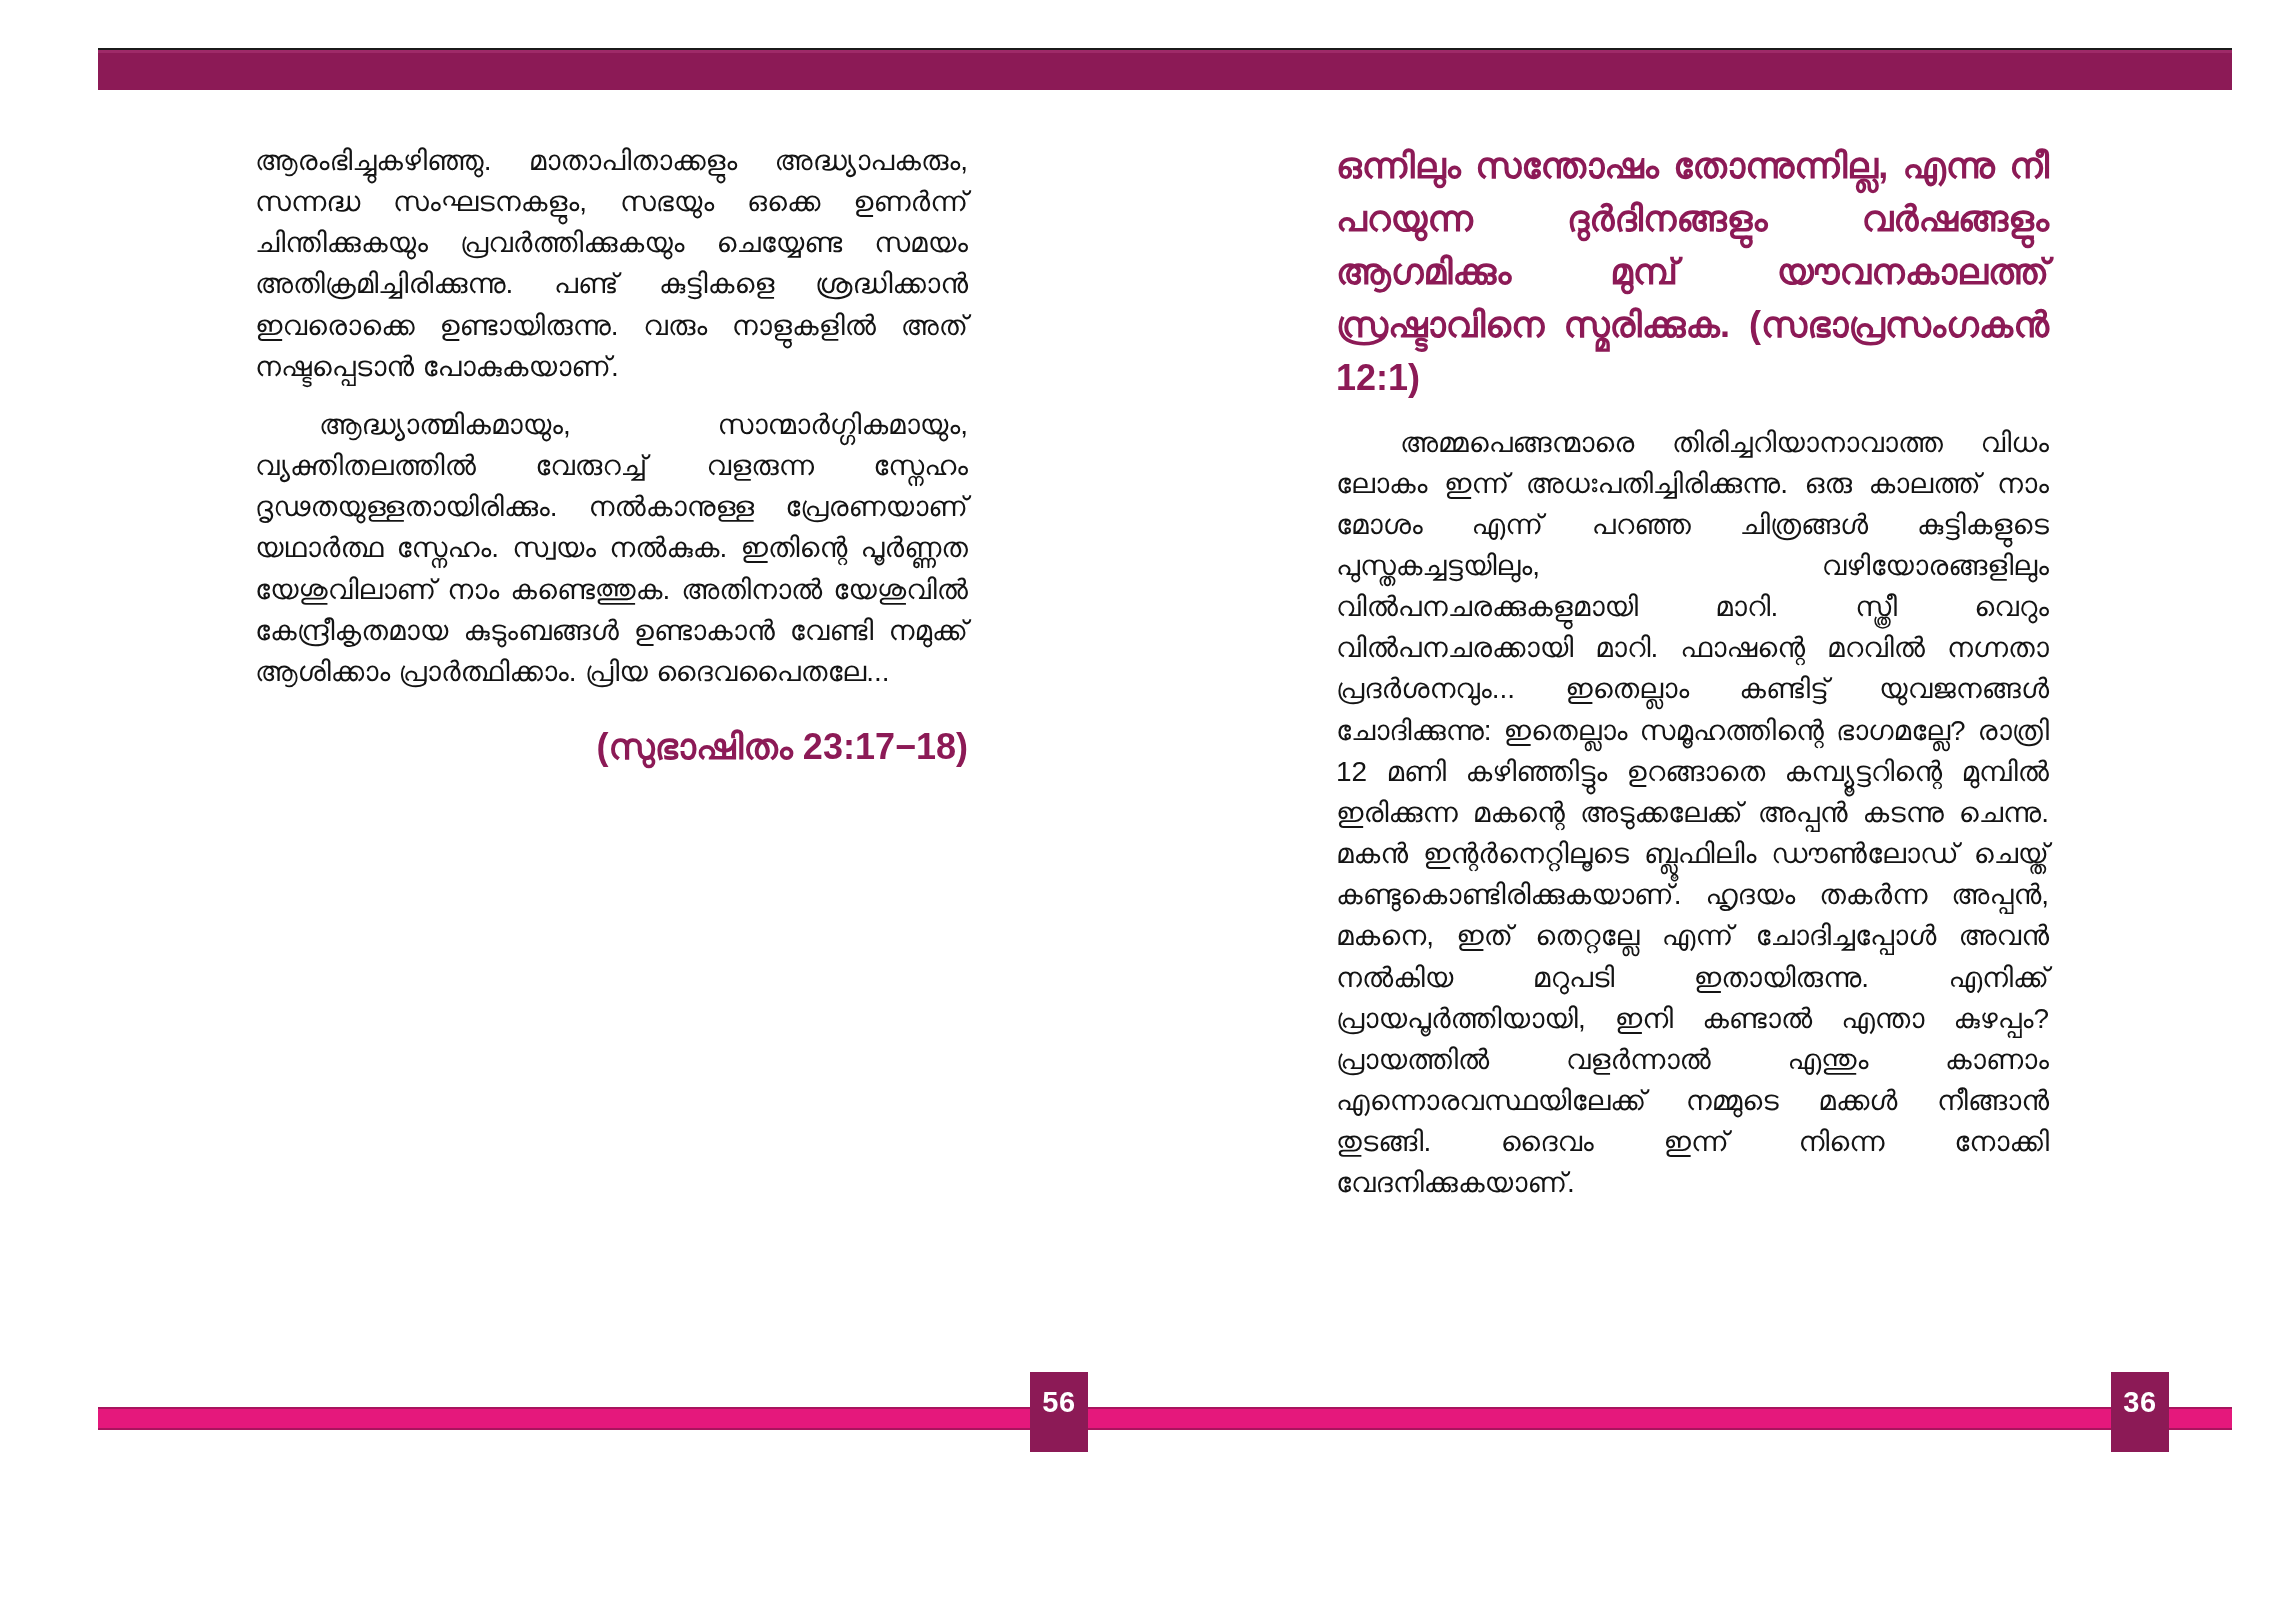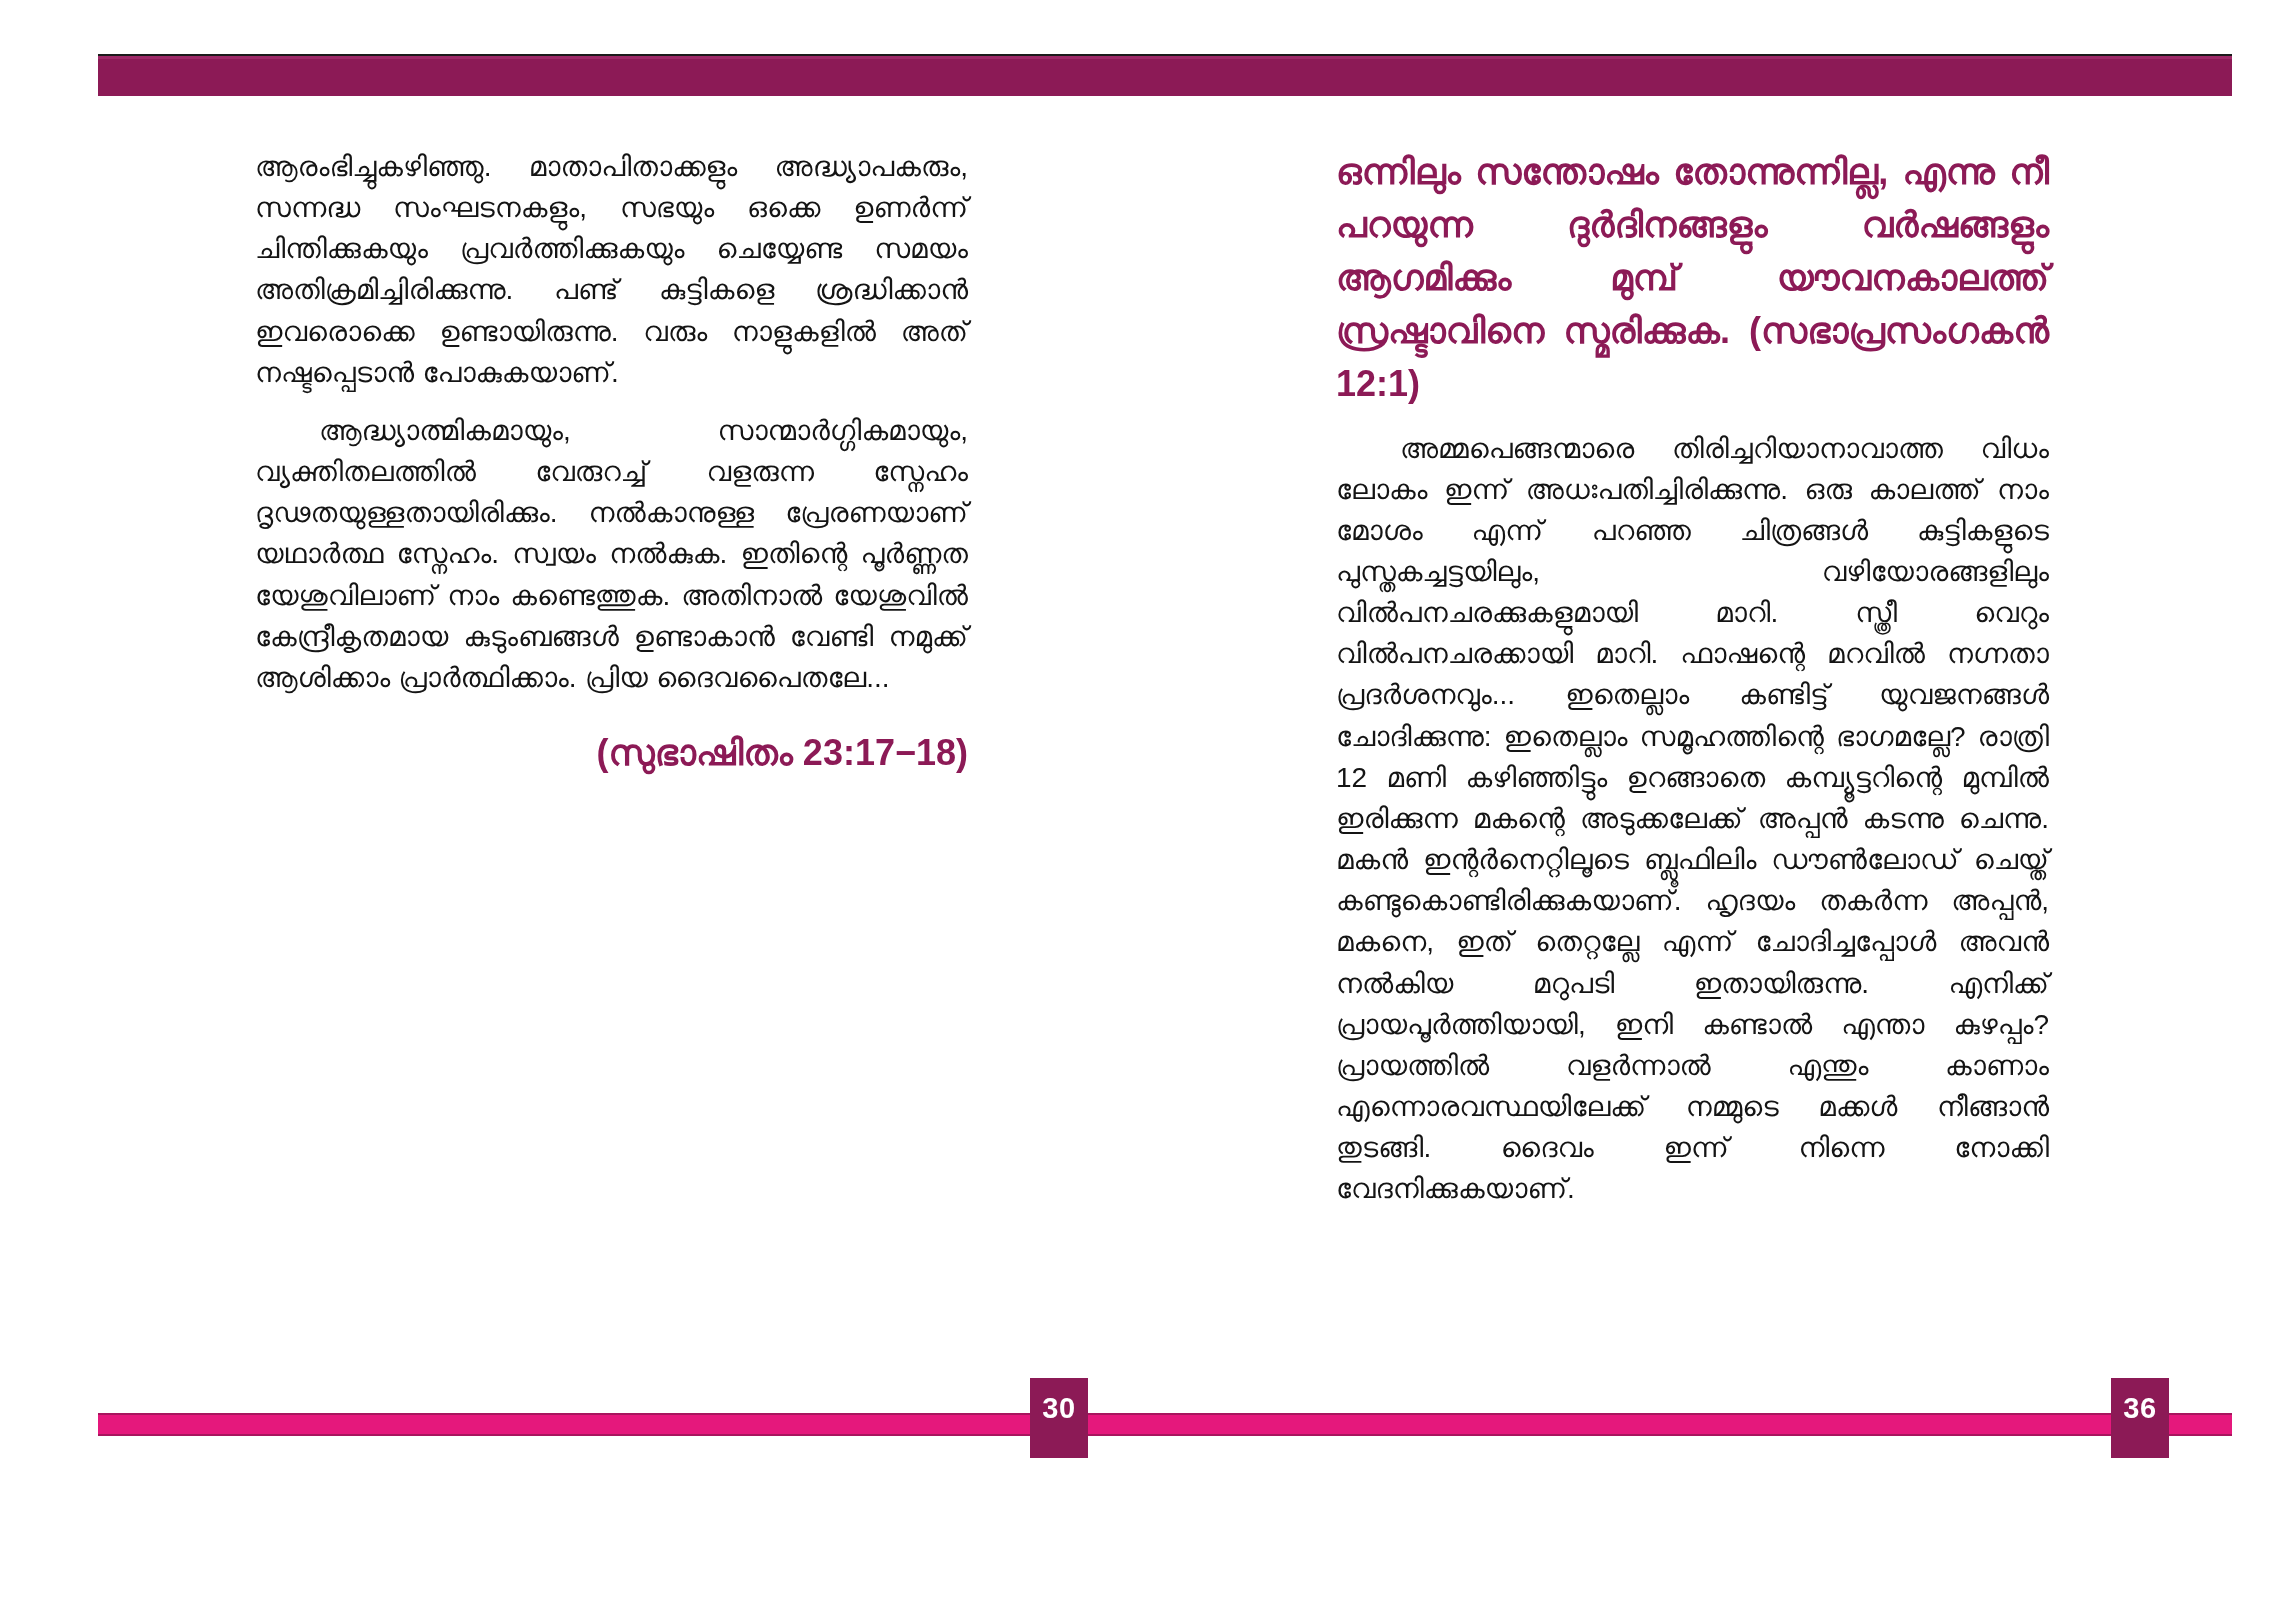--- a/index.html
+++ b/index.html
@@ -11,21 +11,21 @@
     width: 2295px;
     height: 1623px;
     font-family: "Liberation Sans", sans-serif;
     overflow: hidden;
   }
 
   
   .spread {
     position: absolute;
     left: 98px;
-    top: 54px;
+    top: 48px;
     width: 2135px;
     height: 1404px;
   }
 
   .page {
     position: absolute;
     top: 0;
     height: 100%;
     background: #ffffff;
     overflow: hidden;
@@ -147,21 +147,21 @@
     <div class="column">
       <p class="body">ആരംഭിച്ചുകഴിഞ്ഞു. മാതാപിതാക്കളും അദ്ധ്യാപകരും, സന്നദ്ധ സംഘടനകളും, സഭയും ഒക്കെ ഉണർന്ന് ചിന്തിക്കുകയും പ്രവർത്തിക്കുകയും ചെയ്യേണ്ട സമയം അതിക്രമിച്ചിരിക്കുന്നു. പണ്ട് കുട്ടികളെ ശ്രദ്ധിക്കാൻ ഇവരൊക്കെ ഉണ്ടായിരുന്നു. വരും നാളുകളിൽ അത് നഷ്ടപ്പെടാൻ പോകുകയാണ്.</p>
       <div class="gap-sm"></div>
       <p class="body indent">ആദ്ധ്യാത്മികമായും, സാന്മാർഗ്ഗികമായും, വ്യക്തിതലത്തിൽ വേരുറച്ച് വളരുന്ന സ്നേഹം ദൃഢതയുള്ളതായിരിക്കും. നൽകാനുള്ള പ്രേരണയാണ് യഥാർത്ഥ സ്നേഹം. സ്വയം നൽകുക. ഇതിന്റെ പൂർണ്ണത യേശുവിലാണ് നാം കണ്ടെത്തുക. അതിനാൽ യേശുവിൽ കേന്ദ്രീകൃതമായ കുടുംബങ്ങൾ ഉണ്ടാകാൻ വേണ്ടി നമുക്ക് ആശിക്കാം പ്രാർത്ഥിക്കാം. പ്രിയ ദൈവപൈതലേ...</p>
       <div class="gap-md"></div>
       <p class="quote ref-right">(സുഭാഷിതം 23:17−18)</p>
       <div class="gap-md"></div>
     </div>
 
     <div class="footer-band"></div>
-    <div class="page-badge">30</div>
+    <div class="page-badge">56</div>
   </div>
 
   <div class="page right">
     <div class="header-band"></div>
 
     <div class="column">
       <p class="quote">ഒന്നിലും സന്തോഷം തോന്നുന്നില്ല, എന്നു നീ പറയുന്ന ദുർദിനങ്ങളും വർഷങ്ങളും ആഗമിക്കും മുമ്പ് യൗവനകാലത്ത് സ്രഷ്ടാവിനെ സ്മരിക്കുക. (സഭാപ്രസംഗകൻ 12:1)</p>
       <div class="gap-sm"></div>
       <p class="body indent">അമ്മപെങ്ങന്മാരെ തിരിച്ചറിയാനാവാത്ത വിധം ലോകം ഇന്ന് അധഃപതിച്ചിരിക്കുന്നു. ഒരു കാലത്ത് നാം മോശം എന്ന് പറഞ്ഞ ചിത്രങ്ങൾ കുട്ടികളുടെ പുസ്തകച്ചട്ടയിലും, വഴിയോരങ്ങളിലും വിൽപനചരക്കുകളുമായി മാറി. സ്ത്രീ വെറും വിൽപനചരക്കായി മാറി. ഫാഷന്റെ മറവിൽ നഗ്നതാ പ്രദർശനവും... ഇതെല്ലാം കണ്ടിട്ട് യുവജനങ്ങൾ ചോദിക്കുന്നു: ഇതെല്ലാം സമൂഹത്തിന്റെ ഭാഗമല്ലേ? രാത്രി 12 മണി കഴിഞ്ഞിട്ടും ഉറങ്ങാതെ കമ്പ്യൂട്ടറിന്റെ മുമ്പിൽ ഇരിക്കുന്ന മകന്റെ അടുക്കലേക്ക് അപ്പൻ കടന്നു ചെന്നു. മകൻ ഇന്റർനെറ്റിലൂടെ ബ്ലൂഫിലിം ഡൗൺലോഡ് ചെയ്ത് കണ്ടുകൊണ്ടിരിക്കുകയാണ്. ഹൃദയം തകർന്ന അപ്പൻ, മകനെ, ഇത് തെറ്റല്ലേ എന്ന് ചോദിച്ചപ്പോൾ അവൻ നൽകിയ മറുപടി ഇതായിരുന്നു. എനിക്ക് പ്രായപൂർത്തിയായി, ഇനി കണ്ടാൽ എന്താ കുഴപ്പം? പ്രായത്തിൽ വളർന്നാൽ എന്തും കാണാം എന്നൊരവസ്ഥയിലേക്ക് നമ്മുടെ മക്കൾ നീങ്ങാൻ തുടങ്ങി. ദൈവം ഇന്ന് നിന്നെ നോക്കി വേദനിക്കുകയാണ്.</p>
       <div class="gap-md"></div>

